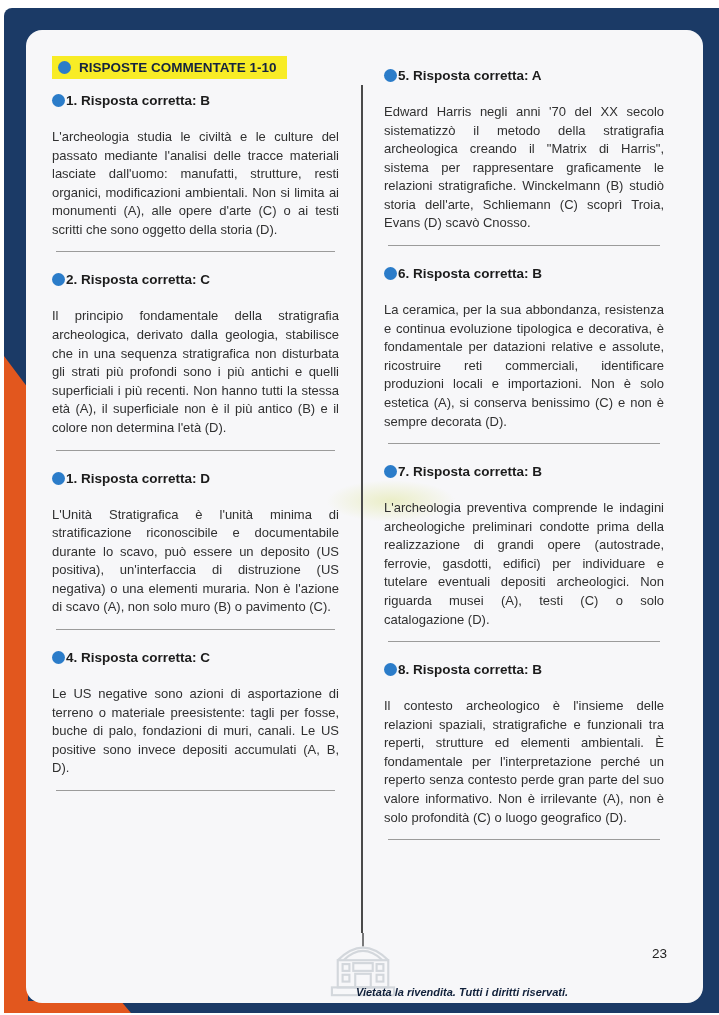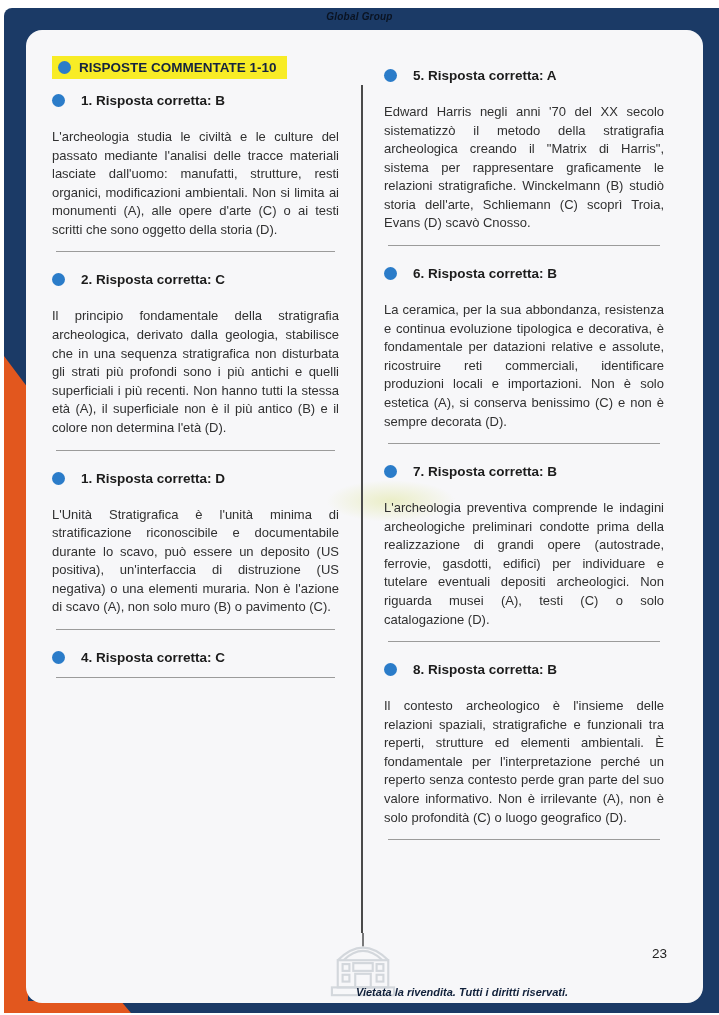--- a/index.html
+++ b/index.html
@@ -32,21 +32,21 @@
     border-radius:16px;z-index:3;overflow:hidden;}
 
   
   .col{position:absolute;}
   .col-left{left:26px;top:26px;width:287px;}
   .col-right{left:358px;top:38px;width:280px;}
 
   .title-highlight{display:inline-flex;align-items:center;gap:8px;background:var(--yellow);
     padding:4px 10px 4px 6px;font-weight:700;font-size:13.5px;color:#15233f;margin-bottom:14px;}
   .bullet{flex:0 0 auto;width:13px;height:13px;border-radius:50%;background:var(--bullet);}
-  .item-header{display:flex;align-items:center;gap:16px;font-weight:700;font-size:13.5px;color:var(--head-text);}
+  .item-header{display:flex;align-items:center;gap:1px;font-weight:700;font-size:13.5px;color:var(--head-text);}
   .item-body{margin-top:20px;font-size:13px;line-height:1.43;text-align:justify;color:var(--body-text);}
   .rule{height:1px;background:#9b9b9b;width:97%;margin:12px auto 20px;}
 
   .vdivider{position:absolute;left:335px;top:55px;width:1.5px;height:848px;background:#4a4a4a;}
   .blob{position:absolute;left:300px;top:450px;width:130px;height:42px;border-radius:50%;
     background:radial-gradient(ellipse at center,rgba(224,230,156,.55),rgba(224,230,156,0) 70%);}
 
   .building{position:absolute;left:297px;top:903px;width:80px;height:68px;}
   .page-number{position:absolute;right:36px;top:916px;font-size:13.5px;color:#222;}
   .footer-notice{position:absolute;left:330px;top:956px;width:340px;
@@ -54,21 +54,20 @@
 </style>
 </head>
 <body>
 
 <div class="canvas">
 
   <div class="frame"></div>
   <div class="accent-left"></div>
   <div class="accent-bottom"></div>
 
-  <div class="brand">Global Group</div>
 
   <div class="page">
 
     <div class="blob"></div>
     <div class="vdivider"></div>
 
     <div class="col col-left">
       <div class="title-highlight">
         <span class="bullet"></span>
         <span>RISPOSTE COMMENTATE 1-10</span>
@@ -99,20 +98,21 @@
         </div>
         <div class="item-body">L'Unità Stratigrafica è l'unità minima di stratificazione riconoscibile e documentabile durante lo scavo, può essere un deposito (US positiva), un'interfaccia di distruzione (US negativa) o una elementi muraria. Non è l'azione di scavo (A), non solo muro (B) o pavimento (C).</div>
       </div>
       <div class="rule"></div>
 
       <div>
         <div class="item-header">
           <span class="bullet"></span>
           <span>4. Risposta corretta: C</span>
         </div>
+        <div class="item-body">Le US negative sono azioni di asportazione di terreno o materiale preesistente: tagli per fosse, buche di palo, fondazioni di muri, canali. Le US positive sono invece depositi accumulati (A, B, D).</div>
       </div>
       <div class="rule"></div>
     </div>
 
     <div class="col col-right">
       <div>
         <div class="item-header">
           <span class="bullet"></span>
           <span>5. Risposta corretta: A</span>
         </div>

